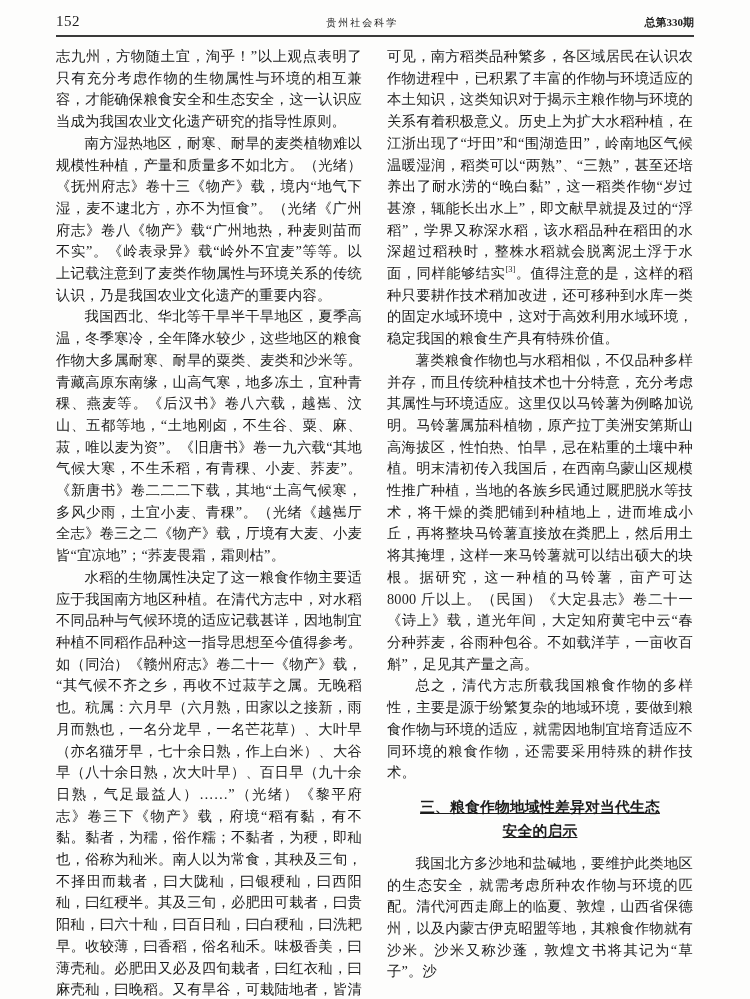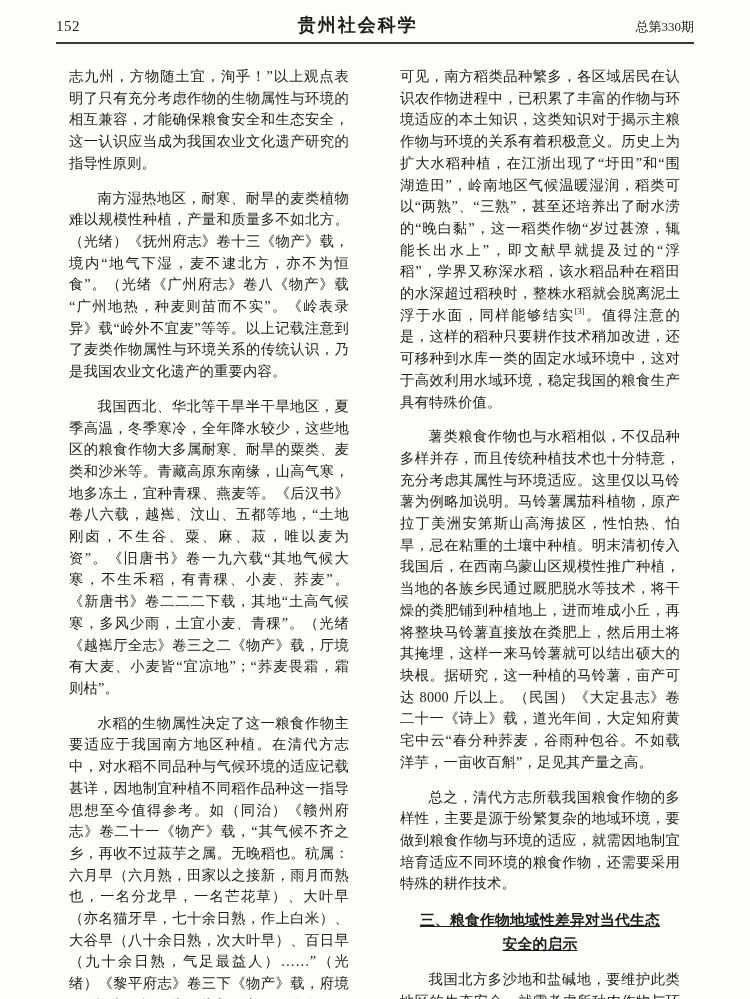--- a/index.html
+++ b/index.html
@@ -22,47 +22,48 @@
     display: flex;
     justify-content: space-between;
     align-items: baseline;
     font-size: 13.5px;
   }
   .page-number {
     font-size: 15px;
     letter-spacing: 0.5px;
   }
   .journal-title {
-    font-weight: bold;
-    font-size: 18px;
+    font-weight: normal;
+    font-size: 10px;
     letter-spacing: 2px;
   }
   .issue-number {
-    font-size: 13px;
+    font-size: 11px;
+    font-weight: bold;
   }
   .header-rule {
     height: 0;
     border: none;
     border-top: 2px solid #3a3a3a;
     margin: 5px 0 0 0;
   }
   .columns {
     display: flex;
     gap: 25px;
     margin-top: 9px;
   }
   .col {
     width: 306px;
     text-align: justify;
     font-size: 14.3px;
     line-height: 21.7px;
     letter-spacing: 0.2px;
   }
   p.para {
-    margin: 13px;
+    margin: 0;
     padding: 0;
     font-family: Liberation Serif, serif;
   }
   p.indent {
     text-indent: 2em;
   }
   .section-heading {
     text-align: center;
     font-weight: bold;
     font-size: 14.8px;

